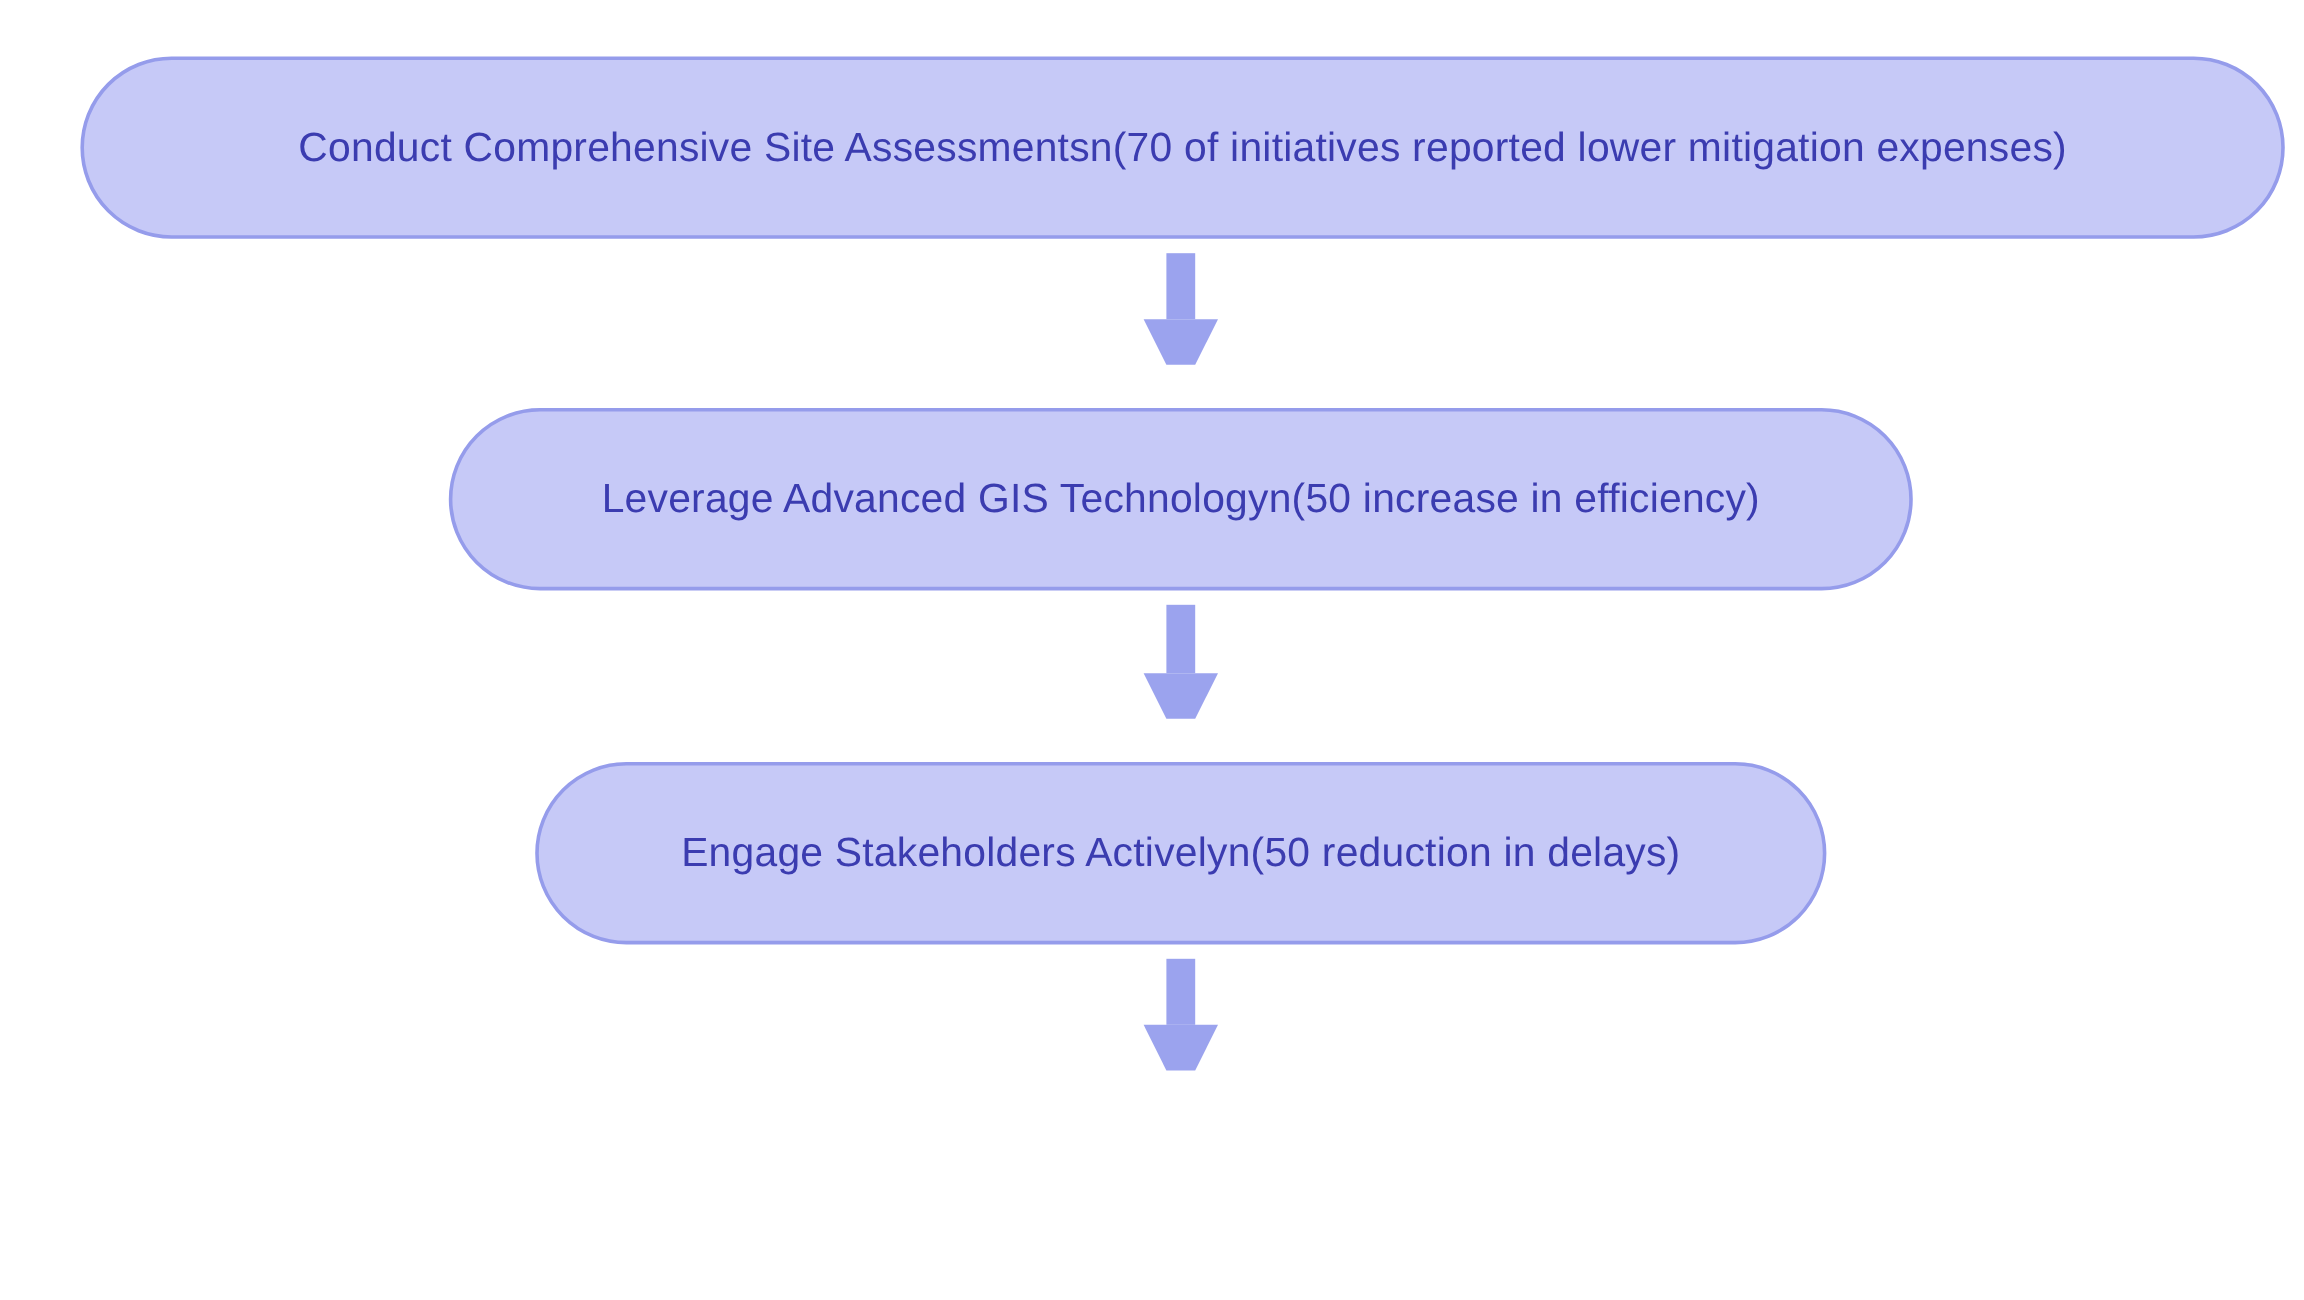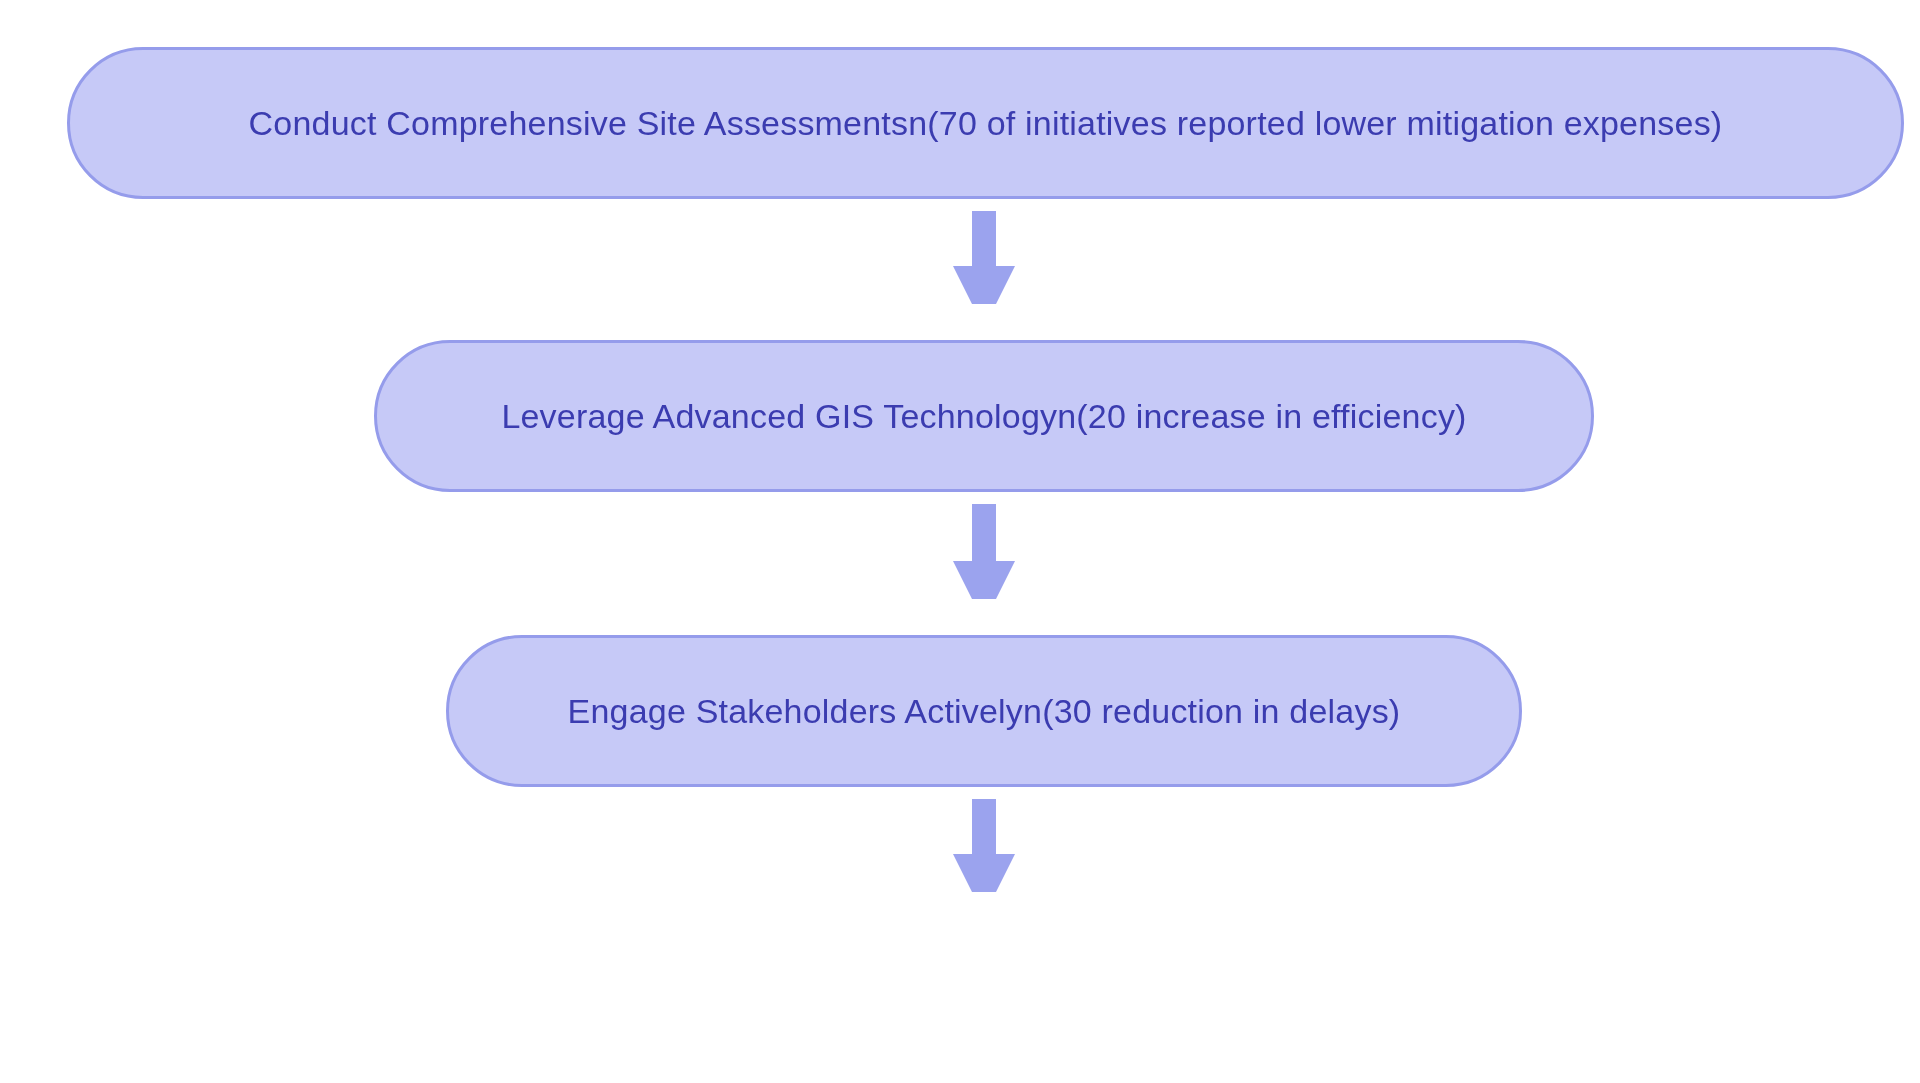--- a/index.html
+++ b/index.html
@@ -73,30 +73,30 @@
   <div class="node node-1">
     <span>Conduct Comprehensive Site Assessmentsn(70 of initiatives reported lower mitigation expenses)</span>
   </div>
 
   <div class="arrow arrow-1">
     <div class="line"></div>
     <div class="head"></div>
   </div>
 
   <div class="node node-2">
-    <span>Leverage Advanced GIS Technologyn(20 increase in efficiency)</span>
+    <span>Leverage Advanced GIS Technologyn(50 increase in efficiency)</span>
   </div>
 
   <div class="arrow arrow-2">
     <div class="line"></div>
     <div class="head"></div>
   </div>
 
   <div class="node node-3">
-    <span>Engage Stakeholders Activelyn(30 reduction in delays)</span>
+    <span>Engage Stakeholders Activelyn(50 reduction in delays)</span>
   </div>
 
   <div class="arrow arrow-3">
     <div class="line"></div>
     <div class="head"></div>
   </div>
 
 
 </div>
 

